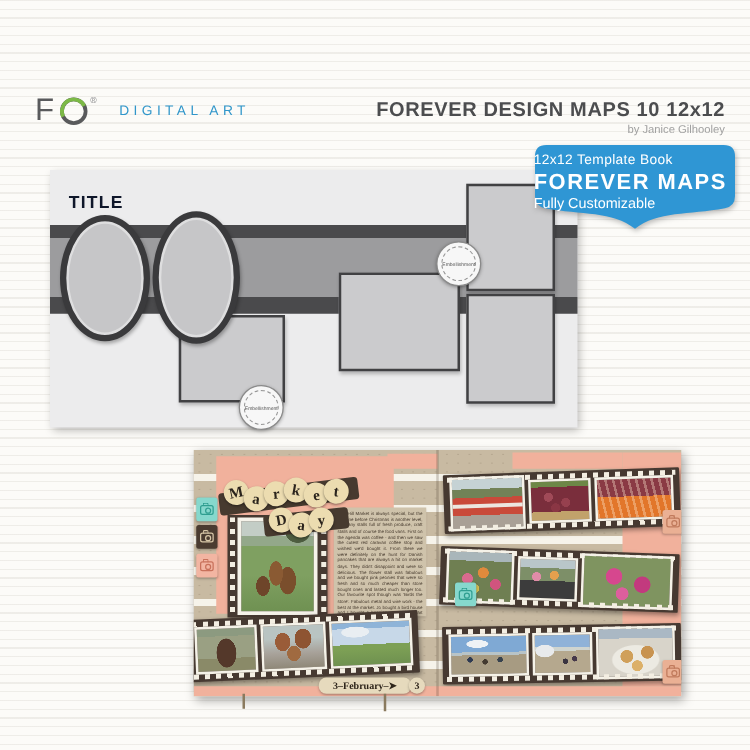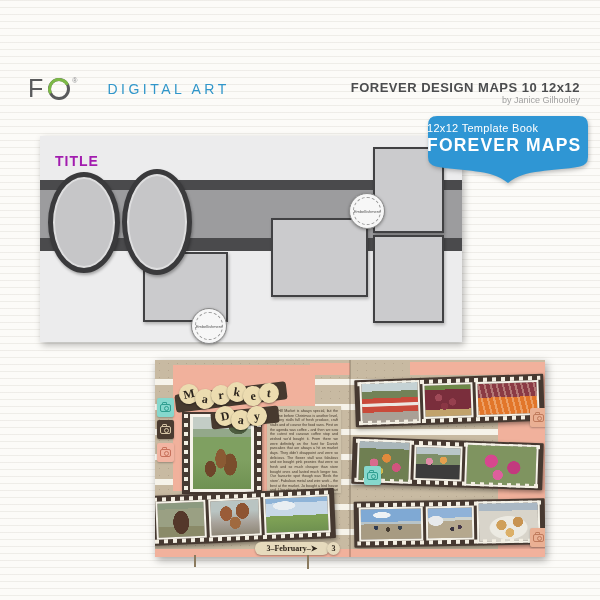--- a/index.html
+++ b/index.html
@@ -11,39 +11,39 @@
     background-image:repeating-linear-gradient(180deg, rgba(190,186,176,.22) 0 1px, rgba(0,0,0,0) 1px 7px);
   }
 
   
   .logo { position:absolute; left:28px; top:74px; display:flex; align-items:center; }
   .logo-txt { font-size:25px; font-weight:500; letter-spacing:7px; color:#595a5c; }
   .logo-o { position:relative; width:22px; height:22px; border:3px solid #595a5c; border-radius:50%; margin:0 6px 0 -2px; }
   .logo-o::before { content:""; position:absolute; inset:-3px; border:3px solid transparent;
     border-top-color:#7cb946; border-left-color:#7cb946; border-radius:50%; transform:rotate(18deg); }
   .logo-tm { font-size:7px; color:#8a8b8d; position:relative; top:-8px; left:-4px; }
-  .logo-sub { font-size:14px; letter-spacing:3.5px; color:#3096ca; font-weight:500; margin-left:26px; }
+  .logo-sub { font-size:11px; letter-spacing:3.5px; color:#3096ca; font-weight:500; margin-left:14px; }
   .product-info { position:absolute; right:20px; top:80px; text-align:right; }
-  .product-title { font-size:13px; font-weight:700; letter-spacing:.5px; color:#4c4d4f;text-align:right; }
+  .product-title { font-size:16px; font-weight:700; letter-spacing:.5px; color:#4c4d4f;text-align:right; }
   .product-byline { font-size:9px; color:#a0a0a0; margin-top:0; }
 
   
   .badge { position:absolute; left:427px; top:115px; width:162px; height:74px; z-index:30;
     filter:drop-shadow(1px 2px 2px rgba(0,0,0,.25)); }
   .badge svg { position:absolute; inset:0; }
   .badge-text { position:absolute; inset:0; text-align:left; color:#fff; }
   .badge-l1 { margin-top:7px; font-size:11px; letter-spacing:.3px; }
   .badge-l2 { font-size:17.5px; font-weight:700; letter-spacing:1.2px; margin-top:1px; }
   .badge-l3 { font-size:11.5px; margin-top:1px; }
 
   
   .template-map { position:absolute; left:40px; top:136px; width:422px; height:206px;
     background:#ececed; box-shadow:2px 3px 7px rgba(0,0,0,.28); z-index:10; }
   .map-title { position:absolute; left:15px; top:17px; font-size:14px; font-weight:700;
-    letter-spacing:1px; color:#a21caf; z-index:2; }
+    letter-spacing:1px; color:#0f172a; z-index:2; }
   .map-band { position:absolute; left:0; top:44px; width:100%; height:71px; z-index:1;
     background:linear-gradient(180deg,#4a4a4c 0 10px,#9c9c9e 10px 58px,#4a4a4c 58px 71px); }
   .map-rect { position:absolute; background:#cbcbcd; border:2px solid #414143; z-index:2;
     box-shadow:1px 2px 3px rgba(0,0,0,.25); }
   .rect-square { left:103px; top:116px; width:85px; height:70px; }
   .rect-tall-tr { left:333px; top:11px; width:71px; height:86px; }
   .rect-wide { left:231px; top:82px; width:97px; height:79px; }
   .rect-tall-br { left:333px; top:99px; width:71px; height:88px; }
   .map-ellipse { position:absolute; background:#c6c6c8; border:5px solid #3a3a3c; border-radius:50%;
     z-index:4; box-shadow:1px 2px 3px rgba(0,0,0,.3), inset 0 0 0 2px #dededf; }
@@ -226,20 +226,21 @@
     <div class="product-byline">by Janice Gilhooley</div>
   </div>
 
   <div class="badge">
     <svg viewBox="0 0 162 74">
       <path d="M10,1 L152,1 Q161,1 161,10 L161,42 Q161,50 153,51.5 C124,57 99,53.5 81,68 C63,53.5 38,57 9,51.5 Q1,50 1,42 L1,10 Q1,1 10,1 Z" fill="#2f96d4"></path>
     </svg>
     <div class="badge-text">
       <div class="badge-l1">12x12 Template Book</div>
       <div class="badge-l2">FOREVER MAPS</div>
+      <div class="badge-l3">Fully Customizable</div>
     </div>
   </div>
 
   <div class="template-map">
     <span class="map-title">TITLE</span>
     <div class="map-band"></div>
     <div class="map-rect rect-square"></div>
     <div class="map-rect rect-tall-tr"></div>
     <div class="map-rect rect-wide"></div>
     <div class="map-rect rect-tall-br"></div>

